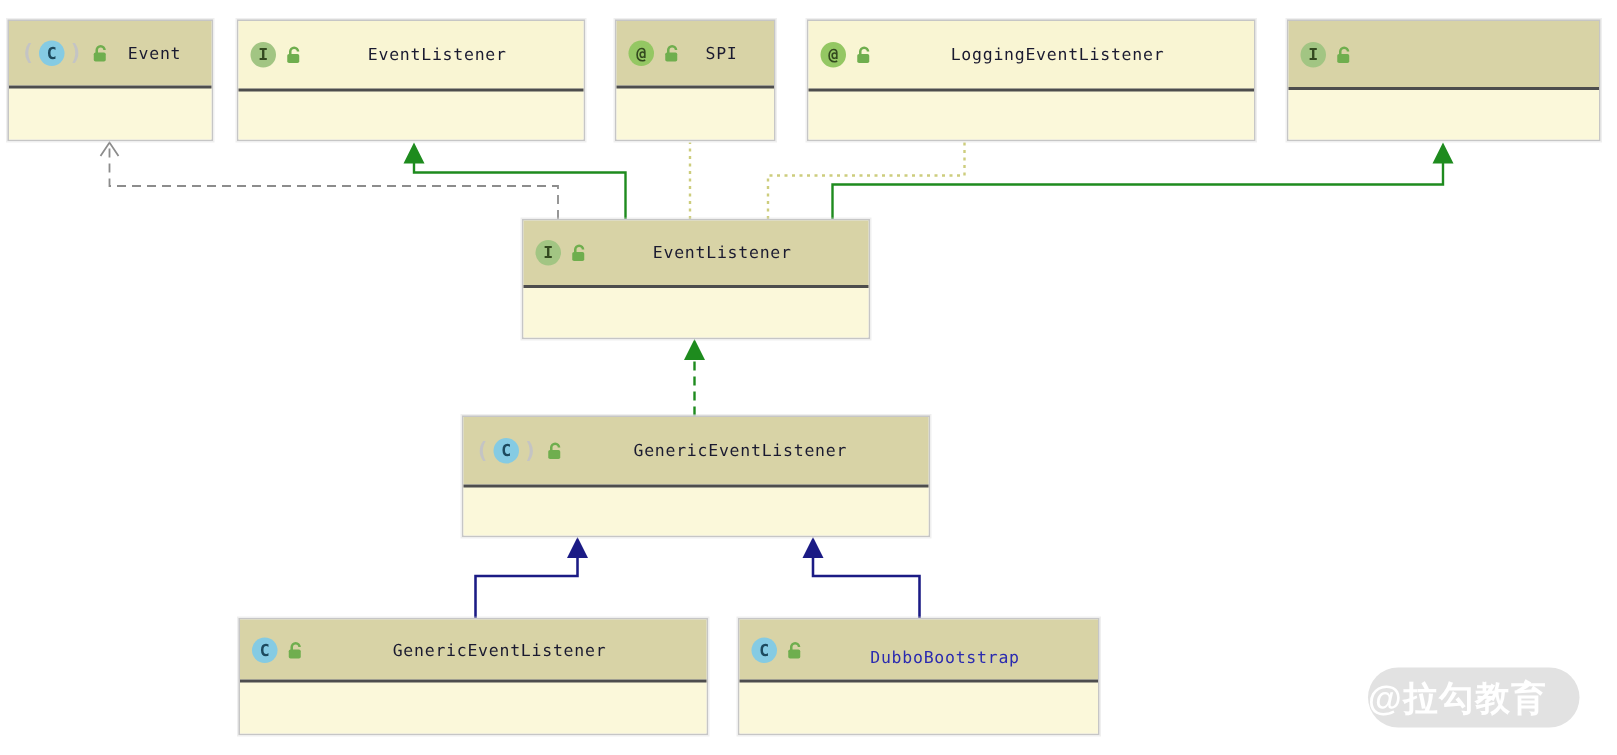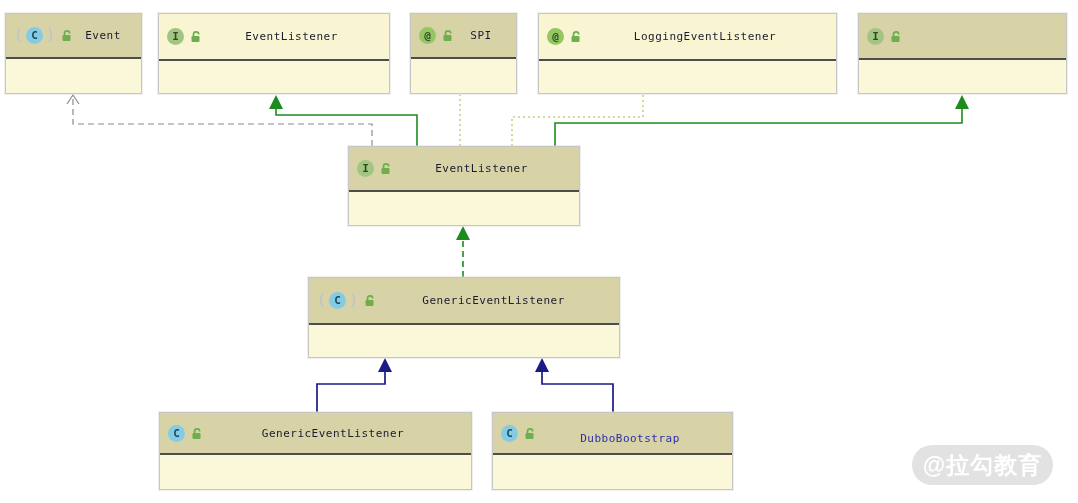--- a/index.html
+++ b/index.html
@@ -34,21 +34,21 @@
   .badge.kind-annotation{background:#94c763;color:#33491f;}
   .lock{display:inline-flex;margin-left:2px;}
   .lbl{
     flex:1 1 auto;text-align:center;font-size:11px;color:#1a1a30;
     letter-spacing:.5px;white-space:nowrap;overflow:hidden;
   }
   .lbl.blue{color:#2b2bb0;margin-top:11px;}
   .watermark{
     position:absolute;left:912px;top:445px;width:141px;height:40px;
     background:#e2e2e2;border-radius:20px;display:flex;align-items:center;
-    justify-content:center;font-family:"Liberation Sans",sans-serif;
+    font-family:"Liberation Sans",sans-serif;
     font-size:23px;font-weight:bold;color:#ffffff;letter-spacing:1px;
   }
 </style>
 </head>
 <body>
 
 <div class="canvas">
 
   <svg class="edge-layer" width="1078" height="503">
     <g stroke="#8c8c8c" stroke-width="1.2" fill="none">

